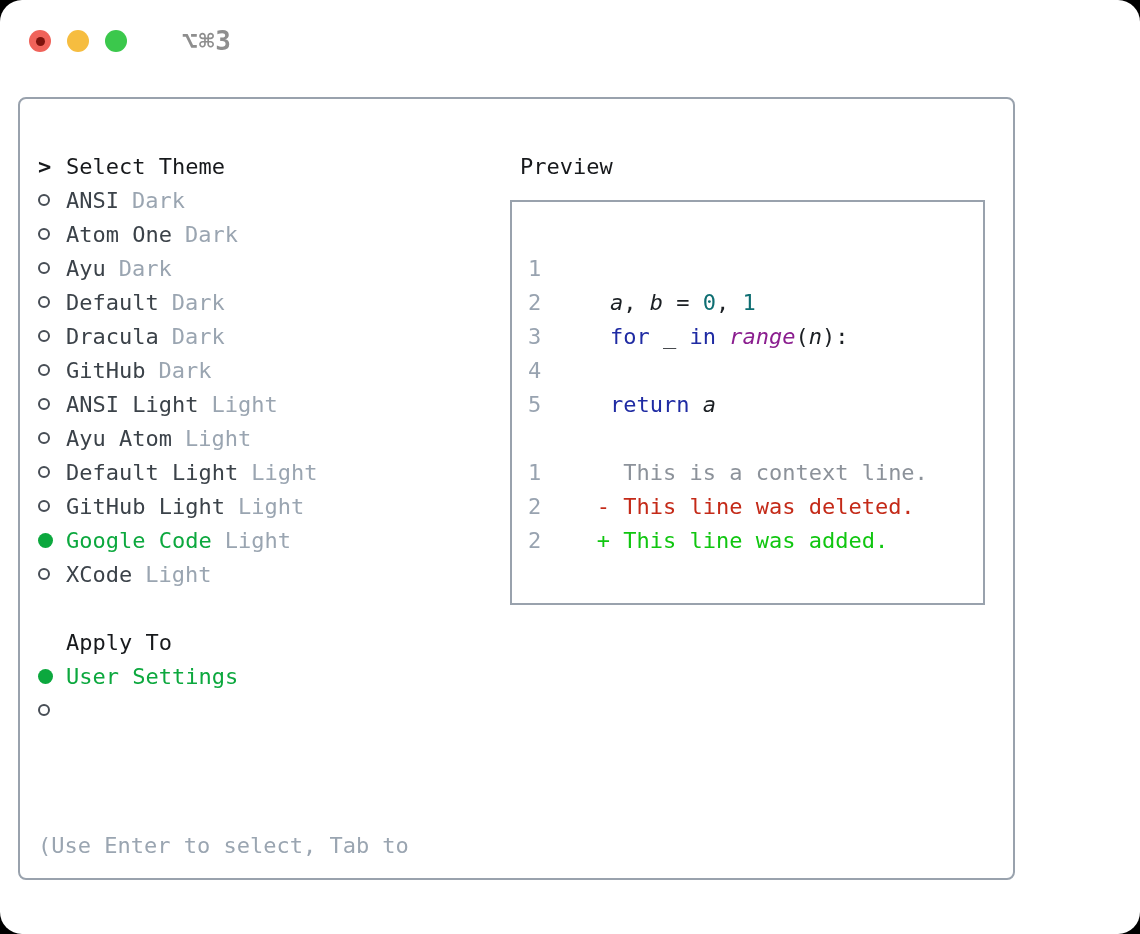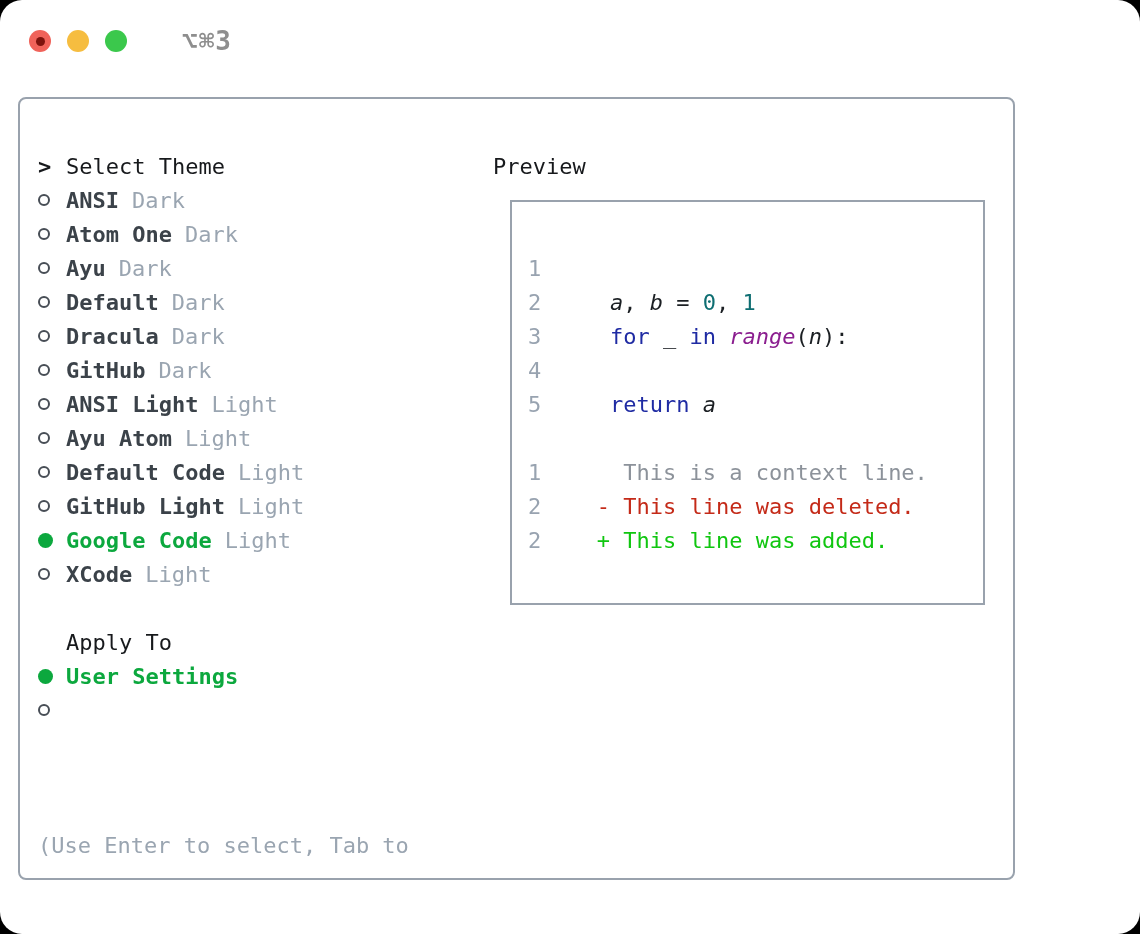--- a/index.html
+++ b/index.html
@@ -40,28 +40,28 @@
   .main-box{position:absolute;left:18px;top:97px;width:997px;height:783px;border:2px solid var(--border);border-radius:8px;background:#fff;}
 
   .left-col{position:absolute;left:18px;top:50px;font-size:22px;}
   .row{height:34px;display:flex;align-items:center;white-space:pre;}
   .marker{width:28px;display:flex;align-items:center;}
   .caret{font-weight:bold;color:var(--text-black);}
   .hdr{font-weight:normal;color:var(--text-black);}
   .circle{display:inline-block;border-radius:50%;}
   .circle.hollow{width:12px;height:12px;border:2px solid #474d55;}
   .circle.filled{width:15px;height:15px;background:var(--green);}
-  .name{color:var(--text-dark);font-weight:bold;}
+  .name{color:var(--text-dark);}
   .row.selected .name{color:var(--green);}
   .variant{color:var(--muted);margin-left:13px;}
   .apply-hdr{color:var(--text-black);}
   .hint{color:var(--muted);line-height:34px;white-space:pre;}
 
   
-  .preview-header{position:absolute;left:473px;top:50px;height:34px;display:flex;align-items:center;font-size:22px;}
+  .preview-header{position:absolute;left:500px;top:50px;height:34px;display:flex;align-items:center;font-size:22px;}
   .preview-box{position:absolute;left:490px;top:101px;width:475px;height:405px;border:2px solid var(--border);padding:49px 0 0 16px;background:#fff;font-size:22px;}
   .cline{height:34px;display:flex;align-items:center;}
   .lnum{width:13px;text-align:right;color:var(--lnum);flex:none;}
   .ccontent{margin-left:16px;white-space:pre;color:var(--pl);}
   .tk-kw{color:var(--kw);}
   .tk-fn{color:var(--fn);font-style:italic;}
   .tk-var{color:var(--pl);font-style:italic;}
   .tk-num{color:var(--num);}
   .tk-pl{color:var(--pl);}
   .tk-ctx{color:var(--ctx);}
@@ -92,21 +92,21 @@
 
       <div id="theme-list">
           <div class="row option"><span class="marker"><span class="circle hollow"></span></span><span class="name">ANSI</span><span class="variant">Dark</span></div>
           <div class="row option"><span class="marker"><span class="circle hollow"></span></span><span class="name">Atom One</span><span class="variant">Dark</span></div>
           <div class="row option"><span class="marker"><span class="circle hollow"></span></span><span class="name">Ayu</span><span class="variant">Dark</span></div>
           <div class="row option"><span class="marker"><span class="circle hollow"></span></span><span class="name">Default</span><span class="variant">Dark</span></div>
           <div class="row option"><span class="marker"><span class="circle hollow"></span></span><span class="name">Dracula</span><span class="variant">Dark</span></div>
           <div class="row option"><span class="marker"><span class="circle hollow"></span></span><span class="name">GitHub</span><span class="variant">Dark</span></div>
           <div class="row option"><span class="marker"><span class="circle hollow"></span></span><span class="name">ANSI Light</span><span class="variant">Light</span></div>
           <div class="row option"><span class="marker"><span class="circle hollow"></span></span><span class="name">Ayu Atom</span><span class="variant">Light</span></div>
-          <div class="row option"><span class="marker"><span class="circle hollow"></span></span><span class="name">Default Code</span><span class="variant">Light</span></div>
+          <div class="row option"><span class="marker"><span class="circle hollow"></span></span><span class="name">Default Light</span><span class="variant">Light</span></div>
           <div class="row option"><span class="marker"><span class="circle hollow"></span></span><span class="name">GitHub Light</span><span class="variant">Light</span></div>
           <div class="row option selected"><span class="marker"><span class="circle filled"></span></span><span class="name">Google Code</span><span class="variant">Light</span></div>
           <div class="row option"><span class="marker"><span class="circle hollow"></span></span><span class="name">XCode</span><span class="variant">Light</span></div>
         </div>
 
       <div class="row"></div>
 
       <div class="row">
         <span class="marker"></span>
         <span class="apply-hdr">Apply To</span>

